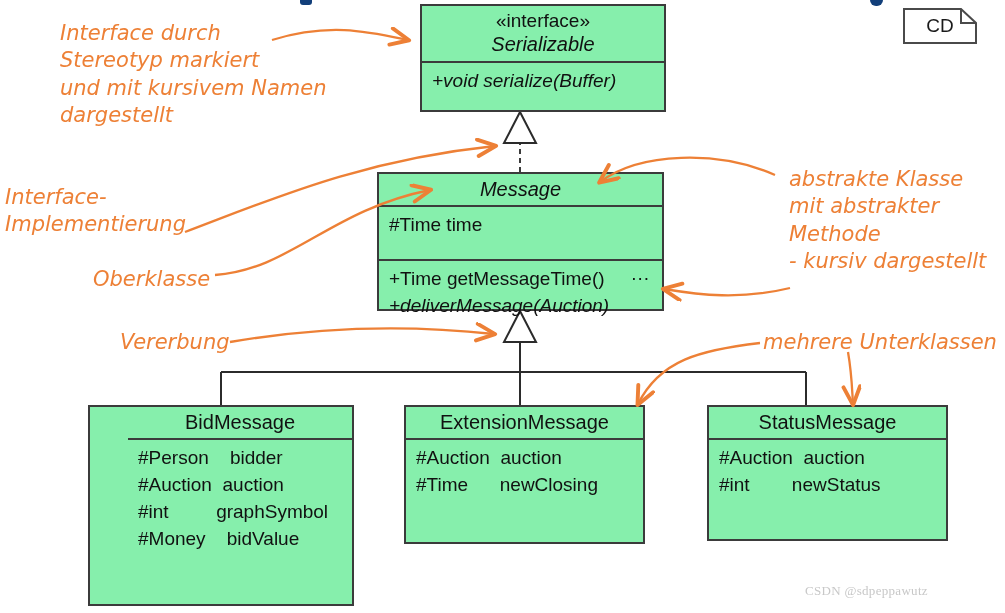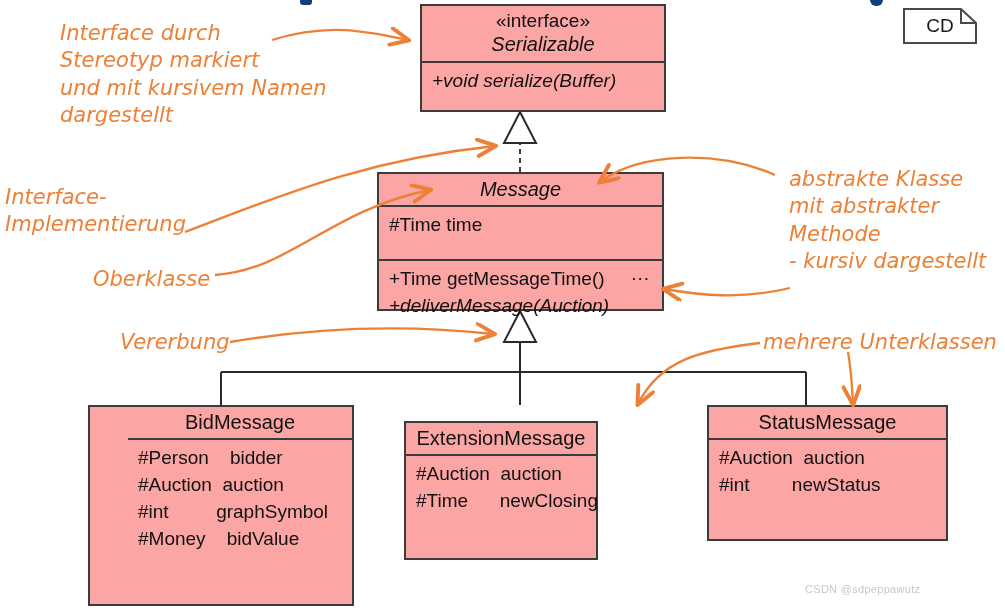--- a/index.html
+++ b/index.html
@@ -9,21 +9,21 @@
     font-family:"Liberation Sans", sans-serif;
     overflow:hidden;
     position:relative;
   }
   #stage{position:absolute;left:0;top:0;width:1005px;height:613px;}
 
   
   .uml-box{
     position:absolute;
     border:2px solid #3b3b3b;
-    background:#fca5a5;
+    background:#86efac;
     box-sizing:border-box;
     z-index:5;
   }
   .uml-title{
     text-align:center;
     font-size:20px;
     color:#111111;
     padding:3px 4px 4px 4px;
     line-height:1.22;
     white-space:nowrap;
@@ -77,23 +77,23 @@
     left:0;top:0;width:74px;height:36px;
     display:flex;align-items:center;justify-content:center;
     font-size:19px;color:#1a1a1a;
     font-family:"Liberation Sans", sans-serif;
   }
 
   
   #watermark{
     position:absolute;
     left:805px;top:583px;
-    font-size:11px;
+    font-size:13px;
     color:#c8c8c8;
-    font-family:Liberation Sans, sans-serif;
+    font-family:Liberation Serif, serif;
     letter-spacing:0.3px;
     z-index:9;
   }
 
   
   .title-remnant{
     position:absolute;
     background:#123f7a;
     z-index:2;
   }
@@ -155,21 +155,21 @@
     </div>
     <div class="uml-sep"></div>
     <div class="uml-compartment">
       <div class="uml-row">#Person    bidder</div>
       <div class="uml-row">#Auction  auction</div>
       <div class="uml-row">#int         graphSymbol</div>
       <div class="uml-row">#Money    bidValue</div>
     </div>
   </div>
 
-  <div class="uml-box" style="left:404px;top:405px;width:194px;height:139px;margin-top:16px;">
+  <div class="uml-box" style="left:404px;top:405px;width:241px;height:139px;">
     <div class="uml-title">
       <span class="nm">ExtensionMessage</span>
     </div>
     <div class="uml-sep"></div>
     <div class="uml-compartment">
       <div class="uml-row">#Auction  auction</div>
       <div class="uml-row">#Time      newClosing</div>
     </div>
   </div>
 

